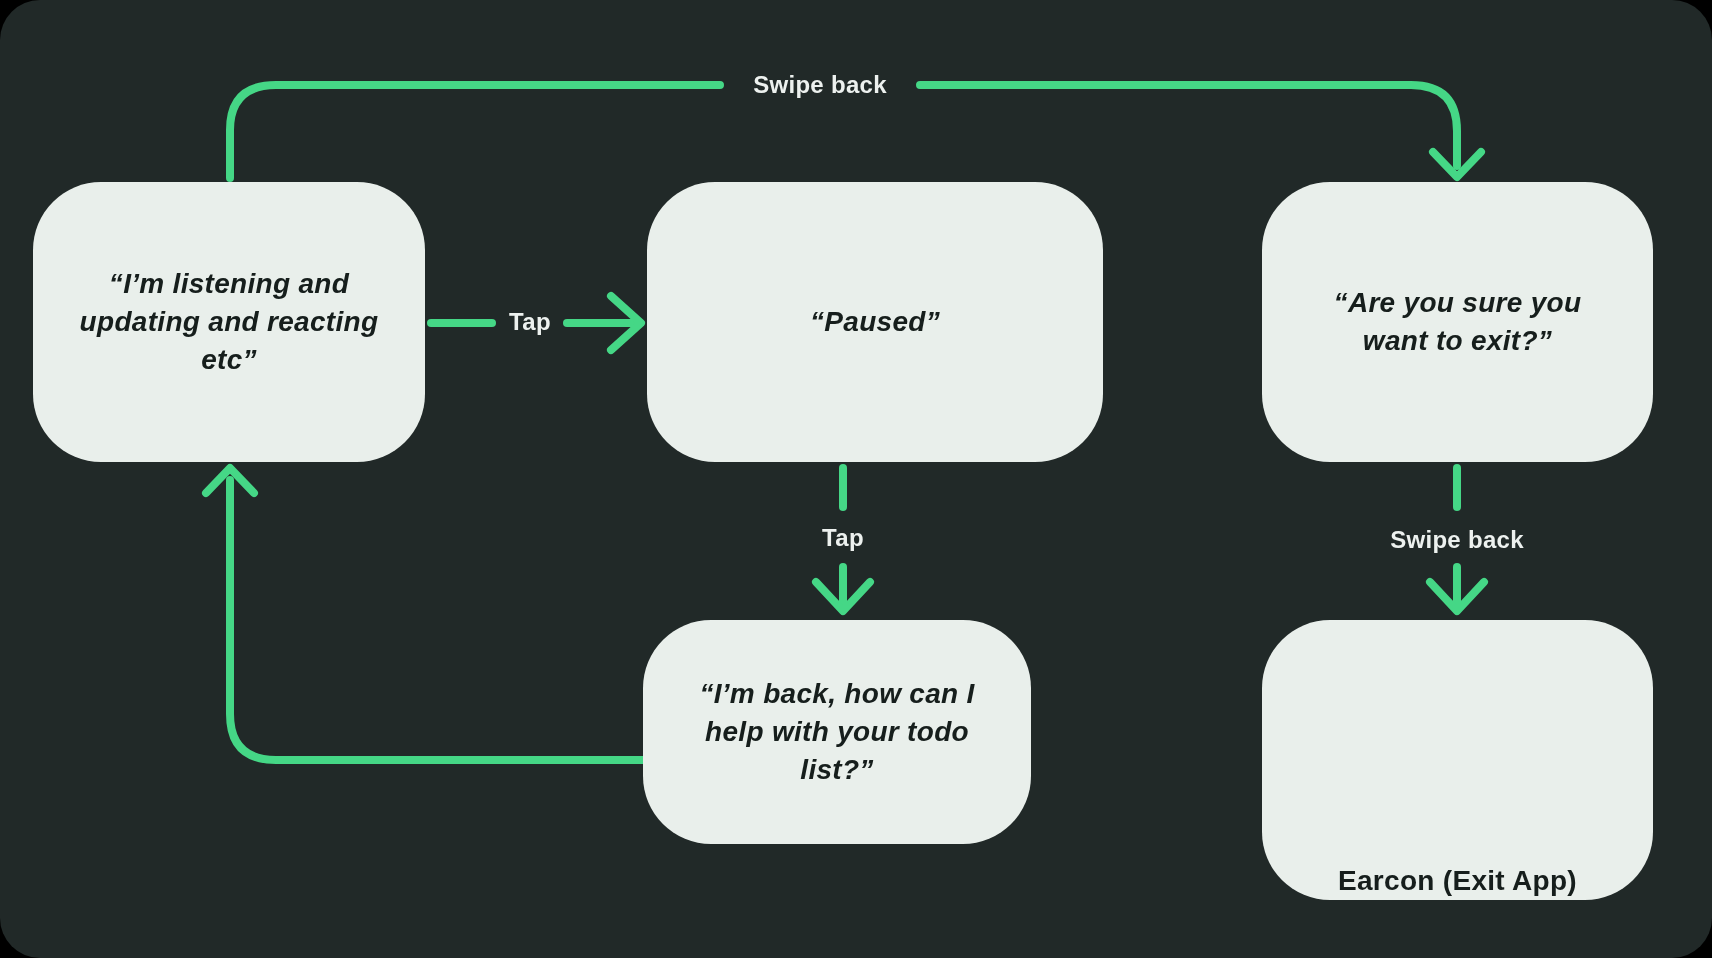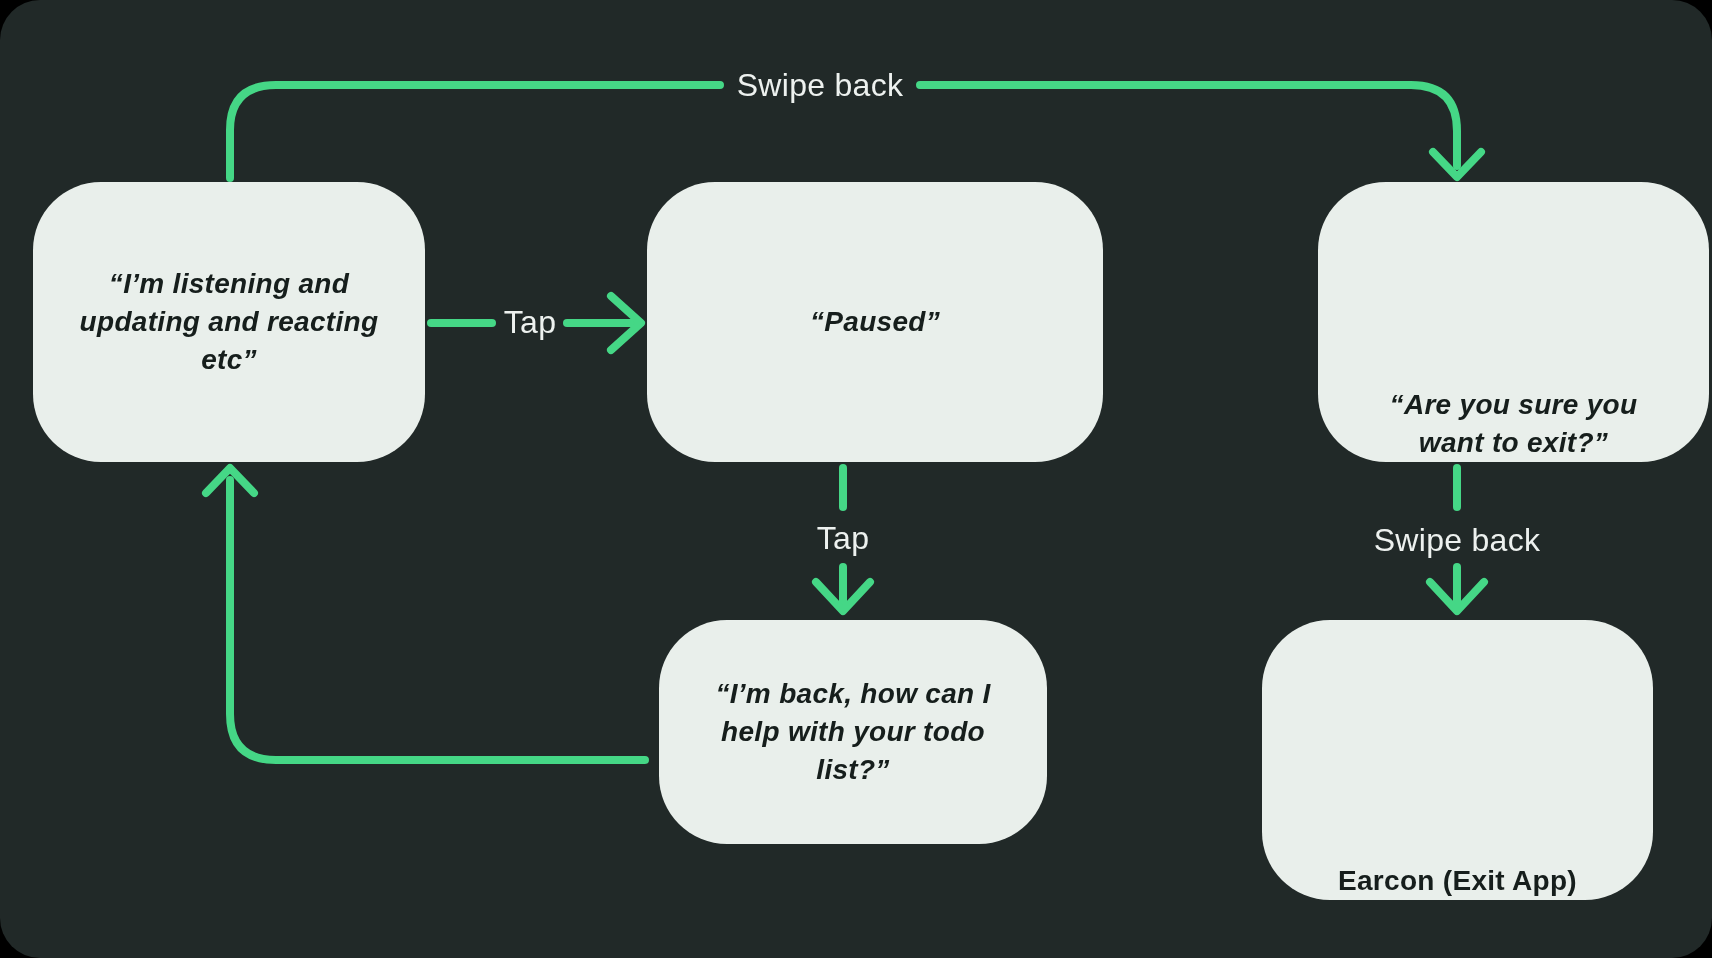--- a/index.html
+++ b/index.html
@@ -53,28 +53,28 @@
     font-weight: bold;
     font-style: italic;
     color: var(--box-text);
     white-space: pre-line;
     padding: 0 24px;
     letter-spacing: 0.3px;
   }
   .node.plain .node-label { font-style: normal; }
   .node-listening   { left: 33px;   top: 182px; width: 392px; height: 280px; }
   .node-paused      { left: 647px;  top: 182px; width: 456px; height: 280px; }
-  .node-confirm     { left: 1318px; top: 182px; width: 391px; height: 280px; align-items: flex-end; }
-  .node-back        { left: 659px;  top: 620px; width: 388px; height: 224px; }
+  .node-confirm     { left: 1262px; top: 182px; width: 391px; height: 280px; }
+  .node-back        { left: 643px;  top: 620px; width: 388px; height: 224px; }
   .node-earcon      { left: 1262px; top: 620px; width: 391px; height: 280px; align-items: flex-end; }
   .edge-label {
     position: absolute;
     transform: translate(-50%, -50%);
-    font-size: 32px;
-    font-weight: normal;
+    font-size: 24px;
+    font-weight: bold;
     color: var(--label-text);
     white-space: nowrap;
     letter-spacing: 0.3px;
   }
   .edge-label-swipe-top   { left: 820px;  top: 85px;  }
   .edge-label-tap-pause   { left: 530px;  top: 322px; }
   .edge-label-tap-resume  { left: 843px;  top: 538px; }
   .edge-label-swipe-exit  { left: 1457px; top: 540px; }
 </style>
 </head>

